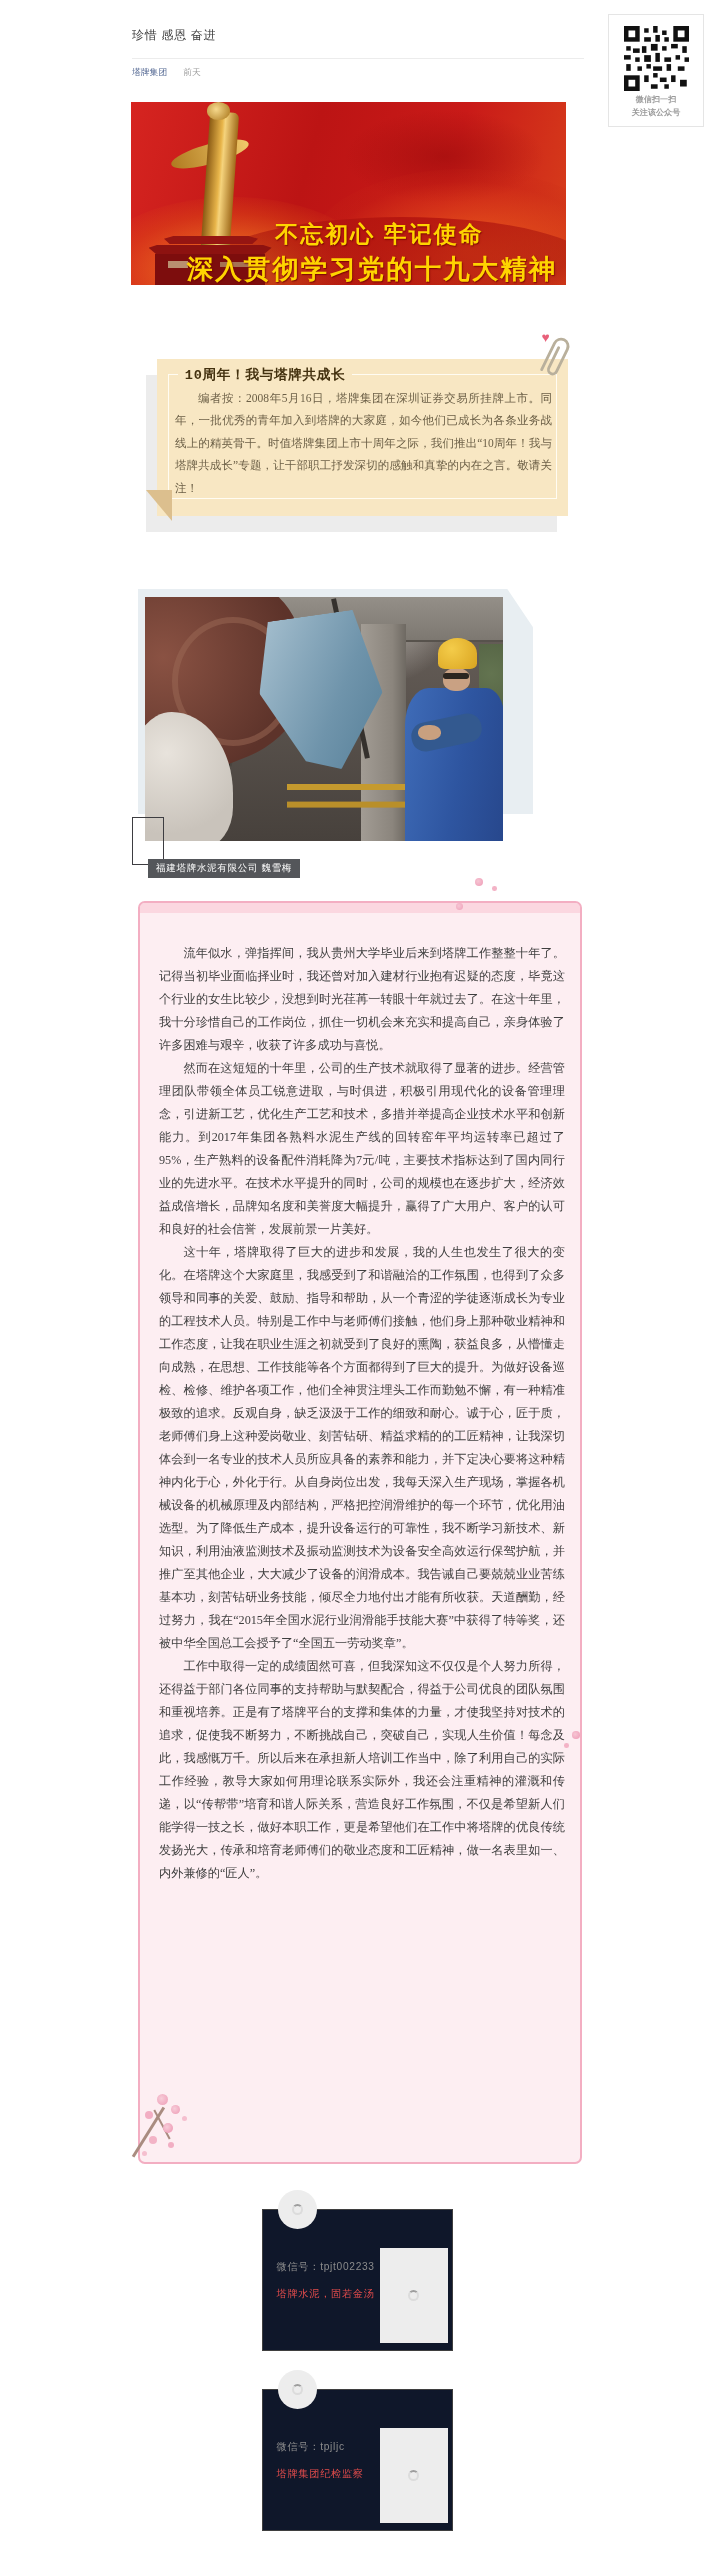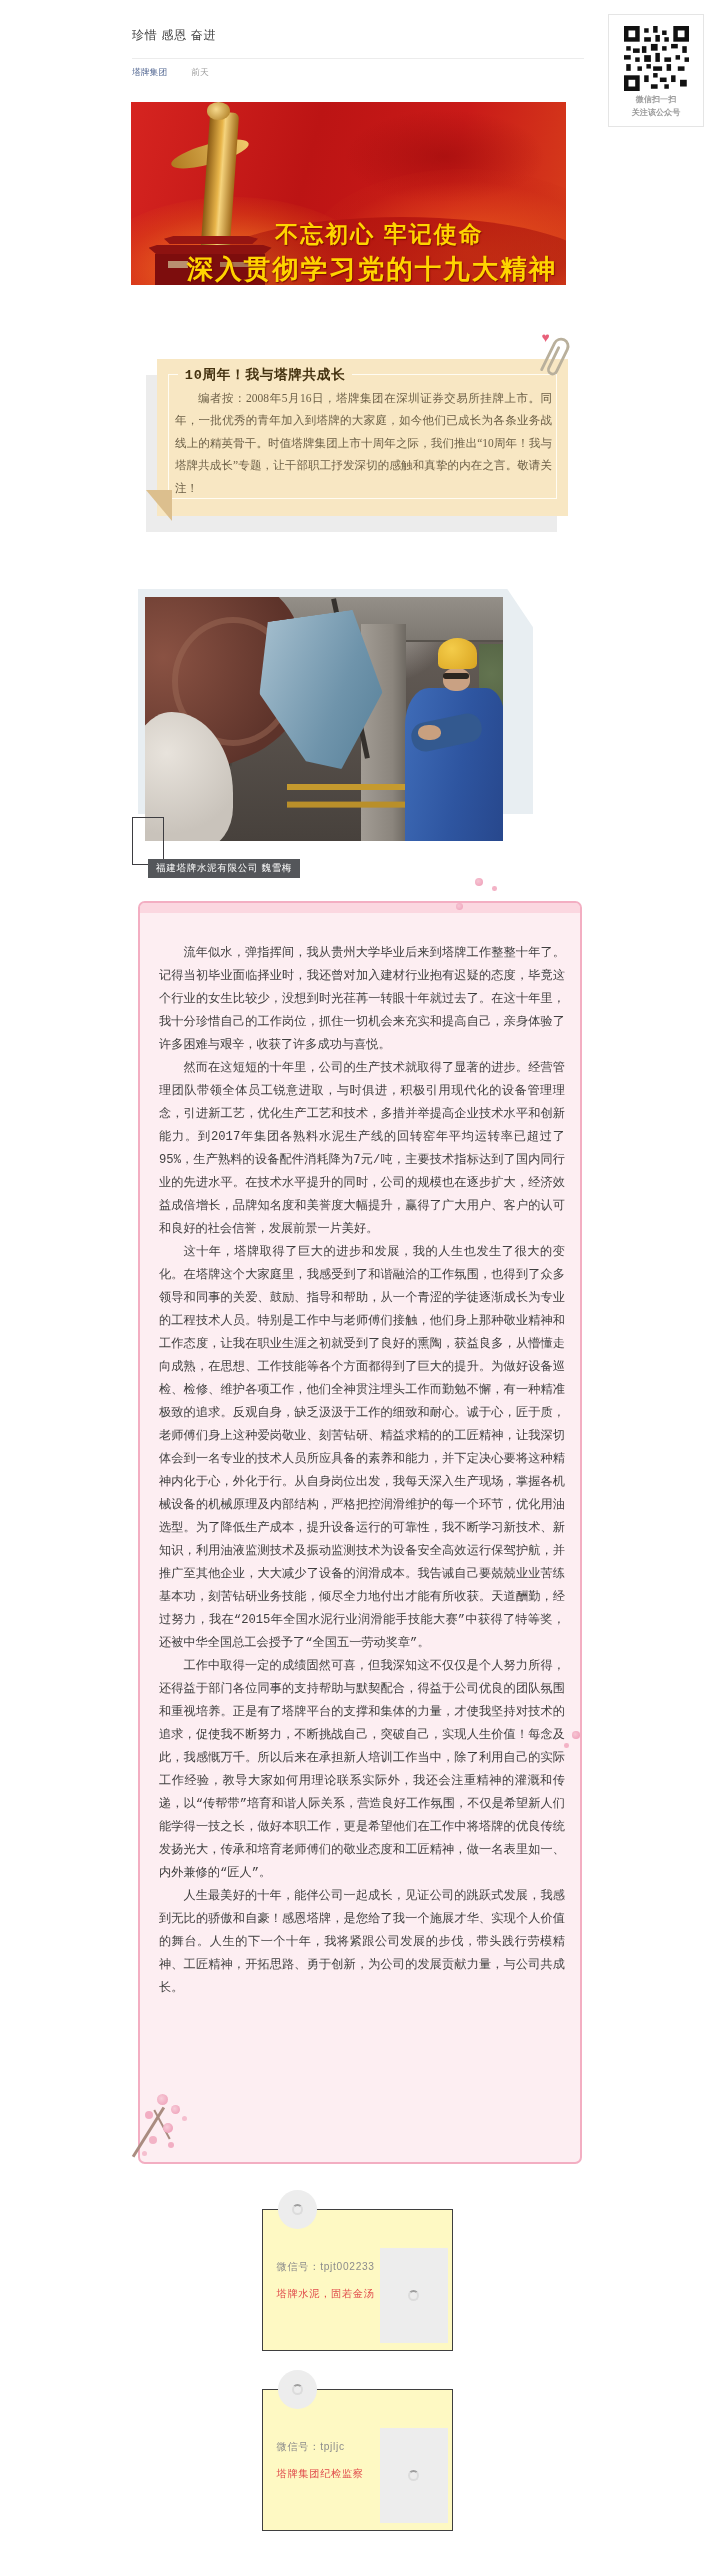--- a/index.html
+++ b/index.html
@@ -4,21 +4,21 @@
 <style>
   * { margin:0; padding:0; box-sizing:border-box; }
   html,body { background:#ffffff; }
   body { font-family:"Liberation Sans", sans-serif; }
   #page { position:relative; width:716px; height:2576px; background:#fff; overflow:hidden; }
 
   
   .page-title { position:absolute; left:132px; top:24.4px; font-size:12px; line-height:22px; color:#3a3a3a; font-weight:500; letter-spacing:0.7px; }
   .title-divider { position:absolute; left:132px; top:58px; width:452px; height:0; border-top:0.7px solid #ececec; }
   .meta-row { position:absolute; left:132px; top:66px; font-size:8.8px; line-height:12.2px; }
-  .meta-account { color:#576b95; cursor:pointer; margin-right:24px; }
+  .meta-account { color:#576b95; cursor:pointer; margin-right:16px; }
   .meta-time { color:#9e9e9e; }
 
   
   .qr-panel { position:absolute; left:608px; top:13.6px; width:96px; height:113px; background:#fff; border:0.7px solid #e5e5e5; text-align:center; }
   .qr-panel svg { margin-top:11px; }
   .qr-caption { font-size:8.1px; color:#9b9b9b; line-height:13px;font-weight:bold; }
 
   
   .banner { position:absolute; left:131px; top:102px; width:435px; height:183px; overflow:hidden;
     background:linear-gradient(105deg,#d62420 0%,#bc1414 40%,#c91a18 70%,#d8401b 100%); }
@@ -96,27 +96,27 @@
   .ph-hands { position:absolute; left:273px; top:128px; width:23px; height:15px; border-radius:45%; background:#c9a07f; }
   .photo-square { position:absolute; left:132px; top:817px; width:32px; height:48px; border:1.4px solid #3d3d41; }
   .photo-caption { position:absolute; left:148px; top:859px; background:#54565a; color:#ffffff;
     font-size:9.5px; line-height:12.2px; padding:3.4px 8.1px; letter-spacing:0.7px; }
 
   
   .essay-box { position:absolute; left:138px; top:901px; width:444px; height:1263px; background:#fdeef2;
     border:2px solid #f3aec2; border-radius:6.8px; overflow:hidden; }
   .essay-band { position:absolute; left:0; top:0; width:100%; height:9.5px; background:#f9cdd9; opacity:.7; }
   .essay-body { position:absolute; left:19px; top:39px; width:406px; height:1201px; overflow:hidden;
-    font-family:Liberation Mono, monospace; font-size:12.2px; line-height:23px; color:#3f3f3f; text-align:justify; }
+    font-family:Liberation Serif, serif; font-size:12.2px; line-height:23px; color:#3f3f3f; text-align:justify; }
   .essay-body p { text-indent:2em; }
   .blossom { position:absolute; border-radius:50%; }
   .branch { position:absolute; background:#a98c80; }
 
   
-  .follow-card { position:absolute; left:262px; width:191px; height:142px; border:0.7px solid #3f3f3f; background:#fef9c3; }
+  .follow-card { position:absolute; left:262px; width:191px; height:142px; border:0.7px solid #3f3f3f; background:#0f172a; }
   .card-1 { top:2209px; }
   .card-2 { top:2389px; }
   .card-avatar { position:absolute; left:15px; top:-19.7px; width:39px; height:39px; border-radius:50%; background:#ededed;
     display:flex; align-items:center; justify-content:center; }
   .spinner { width:11px; height:11px; border:2px solid #dcdcdc; border-top-color:#9e9e9e; border-radius:50%; }
   .card-id { position:absolute; left:13.6px; top:50px; font-size:10.2px; color:#8c8c8c; letter-spacing:0.7px; }
   .card-slogan { position:absolute; left:13.6px; top:77px; font-size:10.2px; color:#e04b4b; letter-spacing:0.7px; }
   .card-qr-placeholder { position:absolute; right:4.1px; top:38px; width:68px; height:95px; background:#ededed;
     display:flex; align-items:center; justify-content:center; }
 </style>
@@ -235,21 +235,20 @@
   <div class="photo-square"></div>
   <div class="photo-caption">福建塔牌水泥有限公司  魏雪梅</div>
 
   <div class="essay-box">
     <div class="essay-band"></div>
     <div class="essay-body">
       <p>流年似水，弹指挥间，我从贵州大学毕业后来到塔牌工作整整十年了。记得当初毕业面临择业时，我还曾对加入建材行业抱有迟疑的态度，毕竟这个行业的女生比较少，没想到时光荏苒一转眼十年就过去了。在这十年里，我十分珍惜自己的工作岗位，抓住一切机会来充实和提高自己，亲身体验了许多困难与艰辛，收获了许多成功与喜悦。</p>
       <p>然而在这短短的十年里，公司的生产技术就取得了显著的进步。经营管理团队带领全体员工锐意进取，与时俱进，积极引用现代化的设备管理理念，引进新工艺，优化生产工艺和技术，多措并举提高企业技术水平和创新能力。到2017年集团各熟料水泥生产线的回转窑年平均运转率已超过了95%，生产熟料的设备配件消耗降为7元/吨，主要技术指标达到了国内同行业的先进水平。在技术水平提升的同时，公司的规模也在逐步扩大，经济效益成倍增长，品牌知名度和美誉度大幅提升，赢得了广大用户、客户的认可和良好的社会信誉，发展前景一片美好。</p>
       <p>这十年，塔牌取得了巨大的进步和发展，我的人生也发生了很大的变化。在塔牌这个大家庭里，我感受到了和谐融洽的工作氛围，也得到了众多领导和同事的关爱、鼓励、指导和帮助，从一个青涩的学徒逐渐成长为专业的工程技术人员。特别是工作中与老师傅们接触，他们身上那种敬业精神和工作态度，让我在职业生涯之初就受到了良好的熏陶，获益良多，从懵懂走向成熟，在思想、工作技能等各个方面都得到了巨大的提升。为做好设备巡检、检修、维护各项工作，他们全神贯注埋头工作而勤勉不懈，有一种精准极致的追求。反观自身，缺乏汲汲于工作的细致和耐心。诚于心，匠于质，老师傅们身上这种爱岗敬业、刻苦钻研、精益求精的的工匠精神，让我深切体会到一名专业的技术人员所应具备的素养和能力，并下定决心要将这种精神内化于心，外化于行。从自身岗位出发，我每天深入生产现场，掌握各机械设备的机械原理及内部结构，严格把控润滑维护的每一个环节，优化用油选型。为了降低生产成本，提升设备运行的可靠性，我不断学习新技术、新知识，利用油液监测技术及振动监测技术为设备安全高效运行保驾护航，并推广至其他企业，大大减少了设备的润滑成本。我告诫自己要兢兢业业苦练基本功，刻苦钻研业务技能，倾尽全力地付出才能有所收获。天道酬勤，经过努力，我在“2015年全国水泥行业润滑能手技能大赛”中获得了特等奖，还被中华全国总工会授予了“全国五一劳动奖章”。</p>
       <p>工作中取得一定的成绩固然可喜，但我深知这不仅仅是个人努力所得，还得益于部门各位同事的支持帮助与默契配合，得益于公司优良的团队氛围和重视培养。正是有了塔牌平台的支撑和集体的力量，才使我坚持对技术的追求，促使我不断努力，不断挑战自己，突破自己，实现人生价值！每念及此，我感慨万千。所以后来在承担新人培训工作当中，除了利用自己的实际工作经验，教导大家如何用理论联系实际外，我还会注重精神的灌溉和传递，以“传帮带”培育和谐人际关系，营造良好工作氛围，不仅是希望新人们能学得一技之长，做好本职工作，更是希望他们在工作中将塔牌的优良传统发扬光大，传承和培育老师傅们的敬业态度和工匠精神，做一名表里如一、内外兼修的“匠人”。</p>
-      <p>人生最美好的十年，能伴公司一起成长，见证公司的跳跃式发展，我感到无比的骄傲和自豪！感恩塔牌，是您给了我一个施展才华、实现个人价值的舞台。人生的下一个十年，我将紧跟公司发展的步伐，带头践行劳模精神、工匠精神，开拓思路、勇于创新，为公司的发展贡献力量，与公司共成长。</p>
     </div>
   </div>
 
   <div>
     <div class="blossom" style="left:475px;top:878px;width:8.1px;height:8.1px;background:radial-gradient(circle at 40% 40%,#f6c6d4,#ee9ab5);"></div>
     <div class="blossom" style="left:456px;top:903px;width:6.8px;height:6.8px;background:radial-gradient(circle at 40% 40%,#f6c6d4,#ef9fb8);"></div>
     <div class="blossom" style="left:492px;top:886px;width:4.7px;height:4.7px;background:#f3b3c6;"></div>
     <div class="blossom" style="left:572px;top:1731px;width:7.5px;height:7.5px;background:radial-gradient(circle at 40% 40%,#f6c6d4,#ee9ab5);"></div>
     <div class="blossom" style="left:564px;top:1743px;width:4.7px;height:4.7px;background:#f3b3c6;"></div>
     <div class="branch" style="left:147px;top:2103px;width:2.7px;height:58px;transform:rotate(32deg);"></div>

